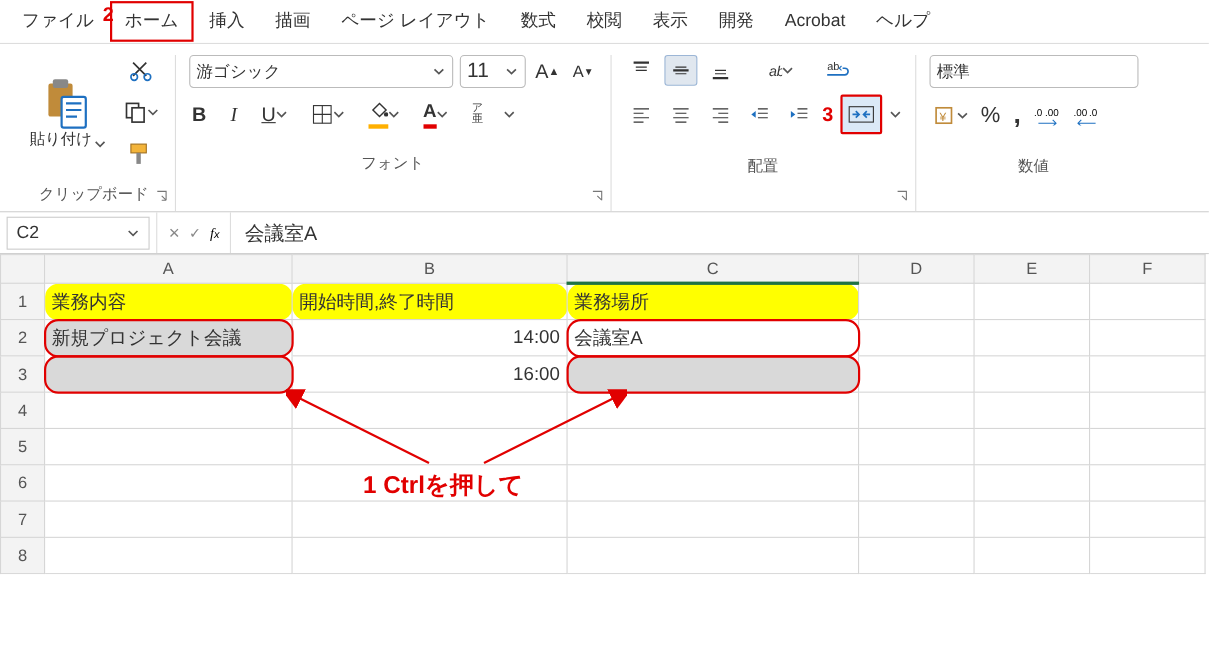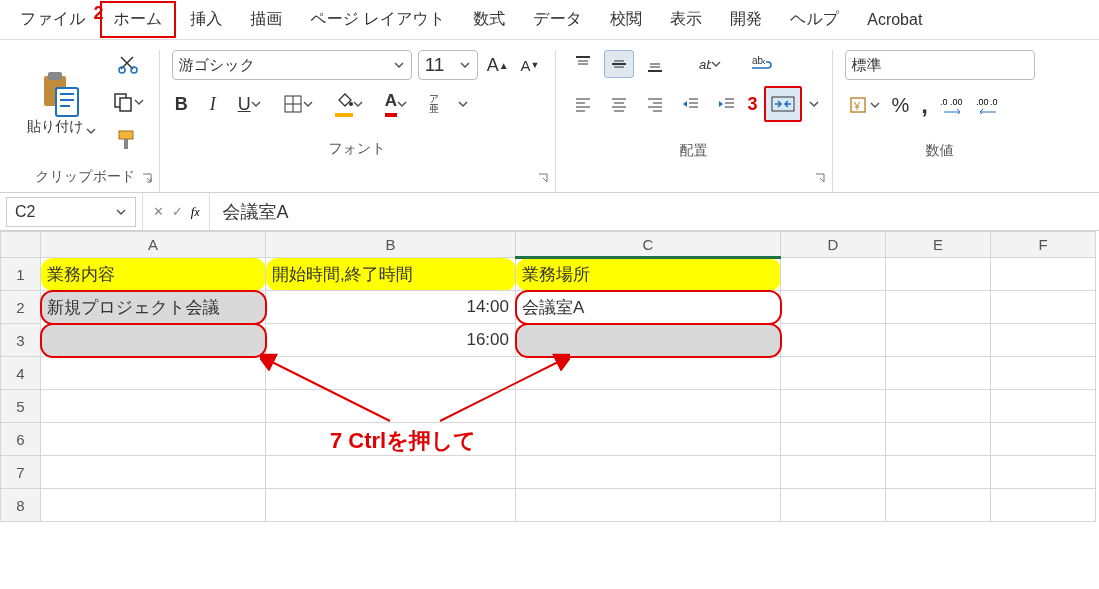--- a/index.html
+++ b/index.html
@@ -64,26 +64,25 @@
 <div class="menubar">
   <div class="menu-item" style="position:relative">
     <span>ファイル</span>
     <span class="num" style="left:auto; right:-4px">2</span>
   </div>
   <div class="menu-item home">ホーム</div>
   <div class="menu-item">挿入</div>
   <div class="menu-item">描画</div>
   <div class="menu-item">ページ レイアウト</div>
   <div class="menu-item">数式</div>
-  <div class="menu-item">データ</div>
   <div class="menu-item">校閲</div>
   <div class="menu-item">表示</div>
   <div class="menu-item">開発</div>
+  <div class="menu-item">Acrobat</div>
   <div class="menu-item">ヘルプ</div>
-  <div class="menu-item">Acrobat</div>
 </div>
 
 <div class="ribbon">
 
   <div class="group" style="display:flex;flex-direction:column">
     <div style="display:flex">
       <div class="big-paste btn">
         <svg width="42" height="48" viewBox="0 0 42 48">
           <rect x="4" y="6" width="22" height="30" rx="2" fill="#c08b3a"></rect>
           <rect x="8" y="2" width="14" height="8" rx="2" fill="#888"></rect>
@@ -486,14 +485,14 @@
   <line x1="130" y1="70" x2="10" y2="10" stroke="#e10000" stroke-width="2" marker-end="url(#ah1)"></line>
 </svg>
 <svg class="arrow" style="left:430px; top:120px" width="140" height="80">
   <defs>
         <marker id="ah2" markerWidth="10" markerHeight="10" refX="2" refY="5" orient="auto">
           <path d="M0 0 L10 5 L0 10 Z" fill="#e10000"></path>
         </marker>
       </defs>
   <line x1="10" y1="70" x2="130" y2="10" stroke="#e10000" stroke-width="2" marker-end="url(#ah2)"></line>
 </svg>
-<div class="anno" style="left:330px; top:195px">7 Ctrlを押して</div>
+<div class="anno" style="left:330px; top:195px">1 Ctrlを押して</div>
 </div>
 
 </body></html>

